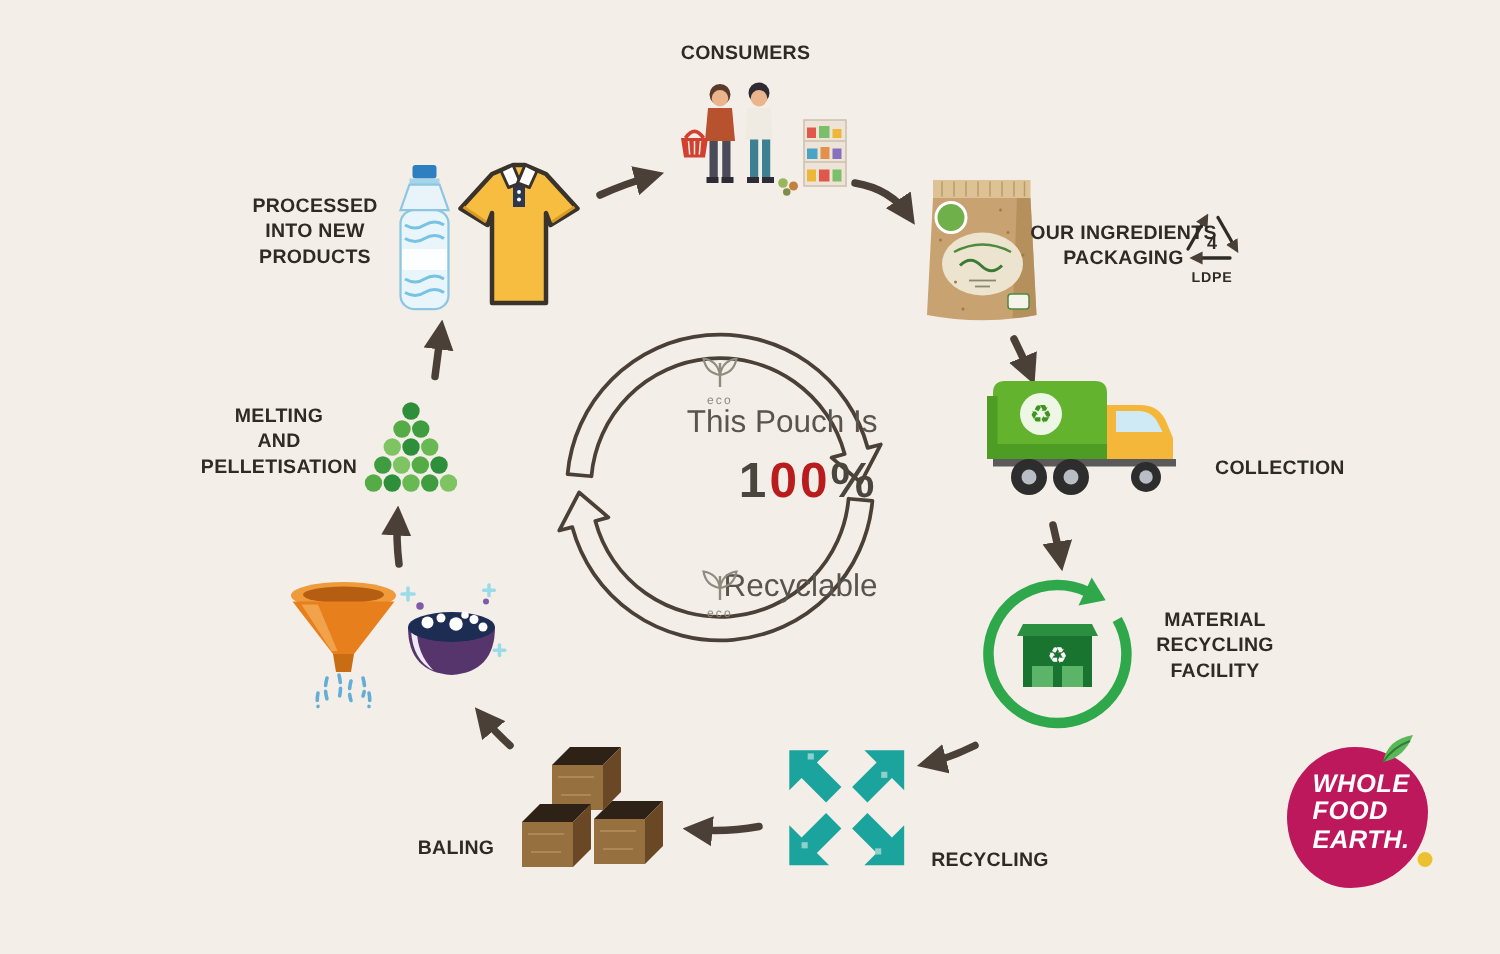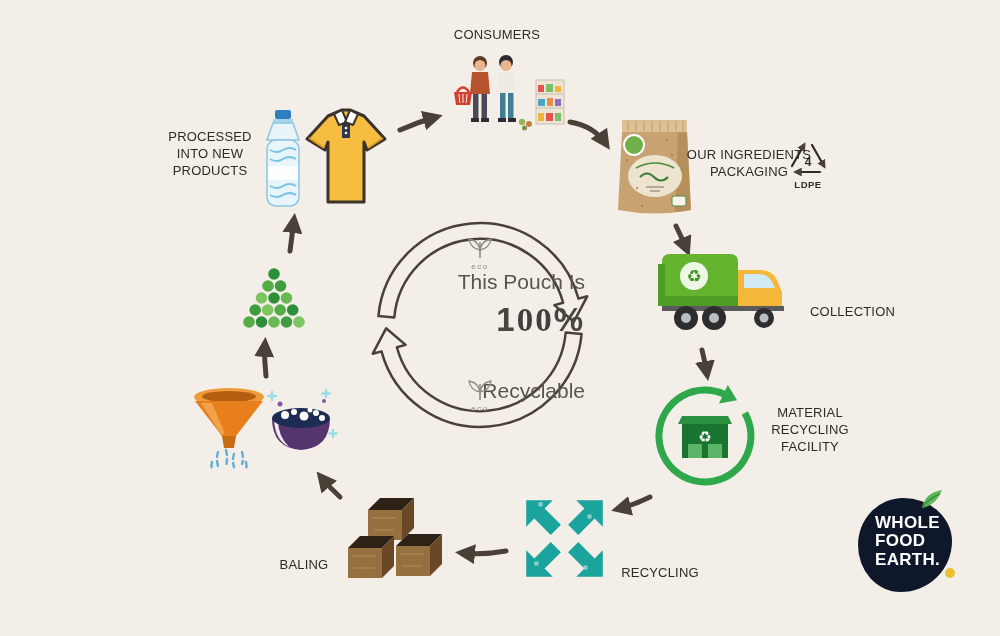--- a/index.html
+++ b/index.html
@@ -1,27 +1,27 @@
 <!DOCTYPE html>
 <html><head>
 <meta charset="utf-8">
 <style>
   html,body{margin:0;padding:0;background:#f3efe8;}
   .canvas{position:relative;width:1000px;height:636px;background:#f3efe8;overflow:hidden;
           font-family:"Liberation Sans",sans-serif;}
   .abs{position:absolute;}
-  .step-label{font-weight:400;font-size:13px;line-height:1.32;letter-spacing:.2px;
+  .step-label{font-weight:700;font-size:13px;line-height:1.32;letter-spacing:.2px;
               color:#2e2b26;text-align:center;white-space:pre-line;z-index:3;}
   .center-text{text-align:right;color:#59544c;z-index:3;}
   .ct-line1{font-size:21px;}
   .ct-pct{font-size:33px;font-weight:700;color:#4a463e;letter-spacing:2px;margin:7px 0 5px;}
-  .ct-pct .green{color:#404040;font-family:Liberation Serif, serif;margin-top:40px;}
+  .ct-pct .green{color:#b91c1c;font-family:Liberation Sans, sans-serif;margin-top:40px;}
   .ct-line3{font-size:21px;margin-top:40px;}
-  .logo{width:94px;height:94px;background:#0f172a;border-radius:48% 52% 55% 45% / 50% 46% 54% 50%;
-        z-index:3;}
+  .logo{width:94px;height:94px;background:#be185d;border-radius:48% 52% 55% 45% / 50% 46% 54% 50%;
+        z-index:3;font-style:italic;}
   .logo-text{color:#ffffff;font-weight:700;font-size:17px;line-height:1.08;letter-spacing:.3px;
              white-space:pre-line;padding:16px 0 0 17px;}
   .logo-dot{position:absolute;right:-3px;bottom:14px;width:10px;height:10px;border-radius:50%;
             background:#ecc12f;}
   svg{display:block;}
 </style>
 </head>
 <body>
 
 <div class="canvas">
@@ -71,20 +71,23 @@
 
   <div class="abs step-label" style="left:420px;top:26px;width:154px">CONSUMERS</div>
   <div class="abs step-label" style="left:684px;top:146px;width:130px">OUR INGREDIENTS
 PACKAGING</div>
   <div class="abs step-label" style="left:810px;top:303px;width:84px">COLLECTION</div>
   <div class="abs step-label" style="left:766px;top:404px;width:88px">MATERIAL
 RECYCLING
 FACILITY</div>
   <div class="abs step-label" style="left:614px;top:564px;width:92px">RECYCLING</div>
   <div class="abs step-label" style="left:272px;top:556px;width:64px">BALING</div>
+  <div class="abs step-label" style="left:132px;top:268px;width:108px">MELTING
+AND
+PELLETISATION</div>
   <div class="abs step-label" style="left:140px;top:128px;width:140px">PROCESSED
 INTO NEW PRODUCTS</div>
 
   <svg class="abs" style="left:450px;top:52px;z-index:2" width="118" height="80" viewBox="0 0 118 80">
     <rect x="86" y="28" width="28" height="44" fill="#ede4d7" stroke="#cbbfae"></rect>
     <line x1="86" y1="42" x2="114" y2="42" stroke="#cbbfae"></line>
       <line x1="86" y1="56" x2="114" y2="56" stroke="#cbbfae"></line>
     <rect x="88" y="33" width="6" height="7" fill="#e2574c"></rect>
       <rect x="96" y="32" width="7" height="8" fill="#7bbf6a"></rect>
       <rect x="105" y="34" width="6" height="6" fill="#f0b63a"></rect>

